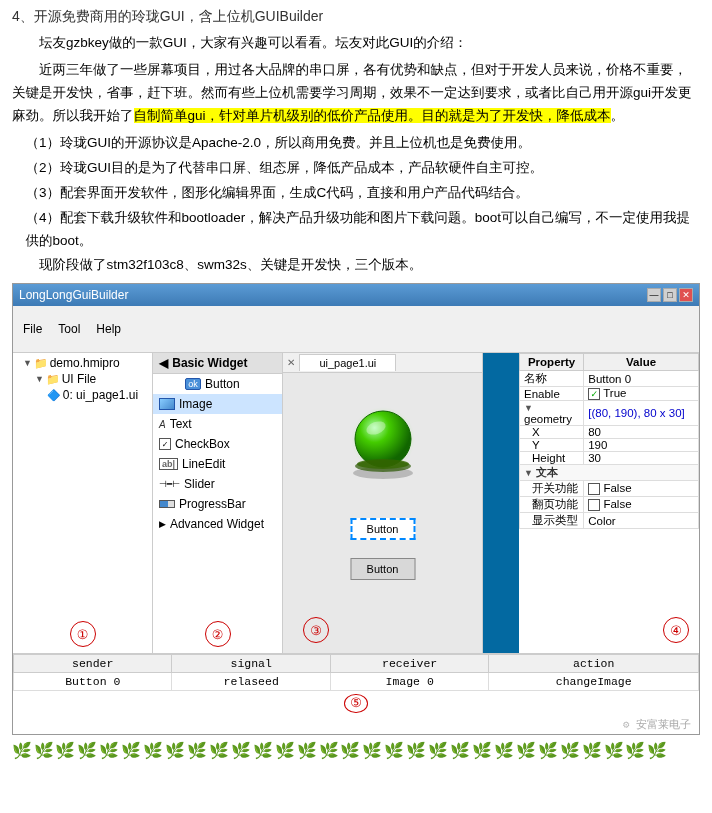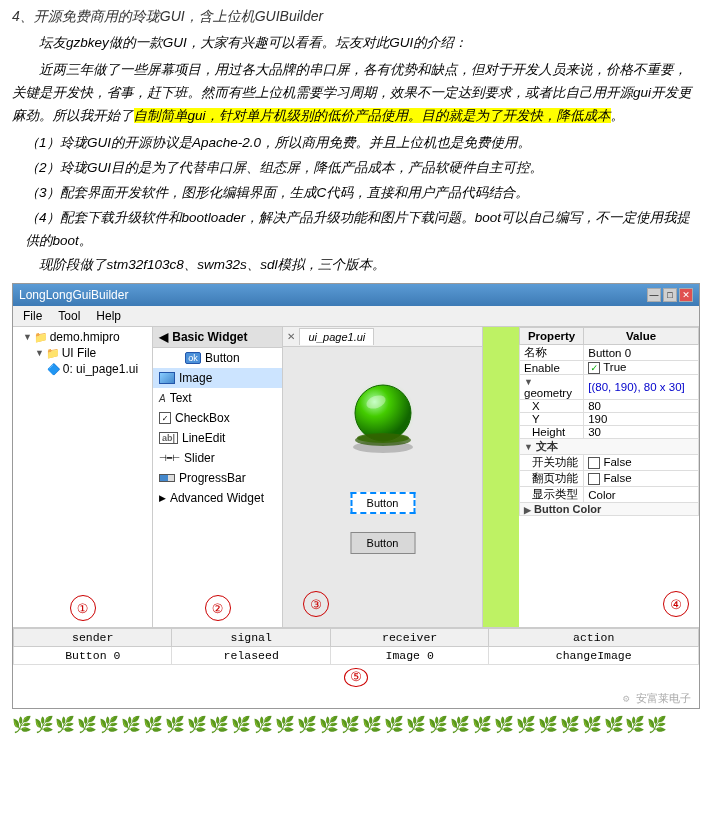--- a/index.html
+++ b/index.html
@@ -6,21 +6,20 @@
     body {
       font-family: "Microsoft YaHei", "SimSun", sans-serif;
       font-size: 14px;
       background: #fff;
       color: #000;
       width: 712px;
     }
 
     .article-section {
       padding: 8px 12px 0 12px;
-      font-style: italic;
     }
 
     .article-title {
       color: #333;
       font-size: 14px;
       font-weight: normal;
       margin-bottom: 6px;
     }
 
     .article-para {
@@ -45,21 +44,21 @@
       text-indent: 2em;
       line-height: 1.7;
       font-size: 13.5px;
       margin-bottom: 6px;
     }
 
     
     .app-window {
       border: 1px solid #999;
       margin: 6px 12px;
-      background: #bef264;
+      background: #0369a1;
       font-size: 12px;
     }
 
     .window-titlebar {
       background: linear-gradient(to bottom, #5b9bd5, #3d7ab5);
       color: #fff;
       padding: 2px 6px;
       display: flex;
       align-items: center;
       justify-content: space-between;
@@ -89,21 +88,21 @@
 
     .win-btn-min { background: #d0d0d0; }
     .win-btn-max { background: #d0d0d0; }
     .win-btn-close { background: #e05050; color: #fff; }
 
     .window-menu {
       background: #f0f0f0;
       border-bottom: 1px solid #ccc;
       display: flex;
       gap: 0;
-      padding: 1px 2px;
+      padding: 14px 2px;
     }
 
     .menu-item {
       padding: 2px 8px;
       font-size: 12px;
       cursor: pointer;
     }
 
     .window-body {
       display: flex;
@@ -226,27 +225,26 @@
 
     .canvas-tab {
       background: #f0f0f0;
       border-bottom: 1px solid #ccc;
       display: flex;
       align-items: center;
       padding: 1px 4px;
     }
 
     .canvas-tab-item {
-      padding: 2px 8px;
+      padding: 2px 19px;
       font-size: 11px;
       background: #fff;
       border: 1px solid #ccc;
       border-bottom: none;
       cursor: pointer;
-      font-style: italic;
     }
 
     .canvas-close {
       font-size: 10px;
       color: #666;
       margin-right: 4px;
       cursor: pointer;
     }
 
     .canvas-area {
@@ -417,21 +415,21 @@
 <div class="article-section">
   <p class="article-title">4、开源免费商用的玲珑GUI，含上位机GUIBuilder</p>
   <p class="article-para">坛友gzbkey做的一款GUI，大家有兴趣可以看看。坛友对此GUI的介绍：</p>
   <p class="article-para">
     <span>近两三年做了一些屏幕项目，用过各大品牌的串口屏，各有优势和缺点，但对于开发人员来说，价格不重要，关键是开发快，省事，赶下班。然而有些上位机需要学习周期，效果不一定达到要求，或者比自己用开源gui开发更麻劲。所以我开始了</span><span class="highlight-yellow">自制简单gui，针对单片机级别的低价产品使用。目的就是为了开发快，降低成本</span><span>。</span>
   </p>
   <p class="list-item">（1）玲珑GUI的开源协议是Apache-2.0，所以商用免费。并且上位机也是免费使用。</p>
   <p class="list-item">（2）玲珑GUI目的是为了代替串口屏、组态屏，降低产品成本，产品软硬件自主可控。</p>
   <p class="list-item">（3）配套界面开发软件，图形化编辑界面，生成C代码，直接和用户产品代码结合。</p>
   <p class="list-item">（4）配套下载升级软件和bootloader，解决产品升级功能和图片下载问题。boot可以自己编写，不一定使用我提供的boot。</p>
-  <p class="note-para">现阶段做了stm32f103c8、swm32s、sdl模拟，三个版本。</p>
+  <p class="note-para">现阶段做了stm32f103c8、swm32s、关键是开发快，三个版本。</p>
 </div>
 
 <div class="app-window">
 
   <div class="window-titlebar">
     <span class="window-title-text">LongLongGuiBuilder</span>
     <div class="window-controls">
       <div class="win-btn win-btn-min">—</div>
       <div class="win-btn win-btn-max">□</div>
       <div class="win-btn win-btn-close">✕</div>
@@ -604,26 +602,20 @@
           <tr>
             <td class="prop-indent">翻页功能</td>
             <td>
               <span class="checkbox-icon" style="color:transparent;">□</span>
               <span>False</span>
             </td>
           </tr>
           <tr>
             <td class="prop-indent">显示类型</td>
             <td>Color</td>
-          </tr>
-          <tr class="props-section-header">
-            <td colspan="2">
-              <span class="expand-arrow">▶</span>
-              <span>Button Color</span>
-            </td>
           </tr>
         </tbody>
       </table>
 
       <div class="circle-label" style="bottom: 10px; right: 10px;">④</div>
     </div>
   </div>
 
   <div class="signal-panel" style="position:relative;">
     <table class="signal-table">

